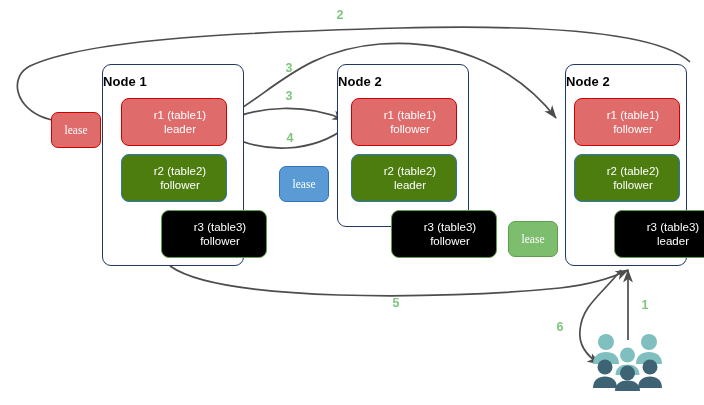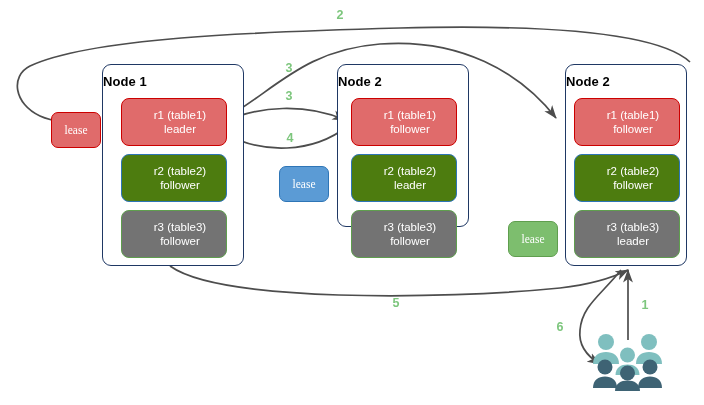--- a/index.html
+++ b/index.html
@@ -56,21 +56,21 @@
     align-items: center;
     justify-content: center;
     color: #ffffff;
     font-size: 11.5px;
     line-height: 14.5px;
     text-align: center;
     padding-left: 12px;
   }
   .rep-red   { background: #E06B6B; border: 1.4px solid #CC0000; }
   .rep-blue  { background: #4d7c0f; border: 1.4px solid #2E75B6; }
-  .rep-green { background: #737373; border: 1.4px solid #5F9E4E; }
+  .rep-green { background: #000000; border: 1.4px solid #5F9E4E; margin-left: 40px; }
 
   .lease {
     position: absolute;
     box-sizing: border-box;
     border-radius: 7px;
     display: flex;
     align-items: center;
     justify-content: center;
     color: #ffffff;
     font-size: 11.5px;

